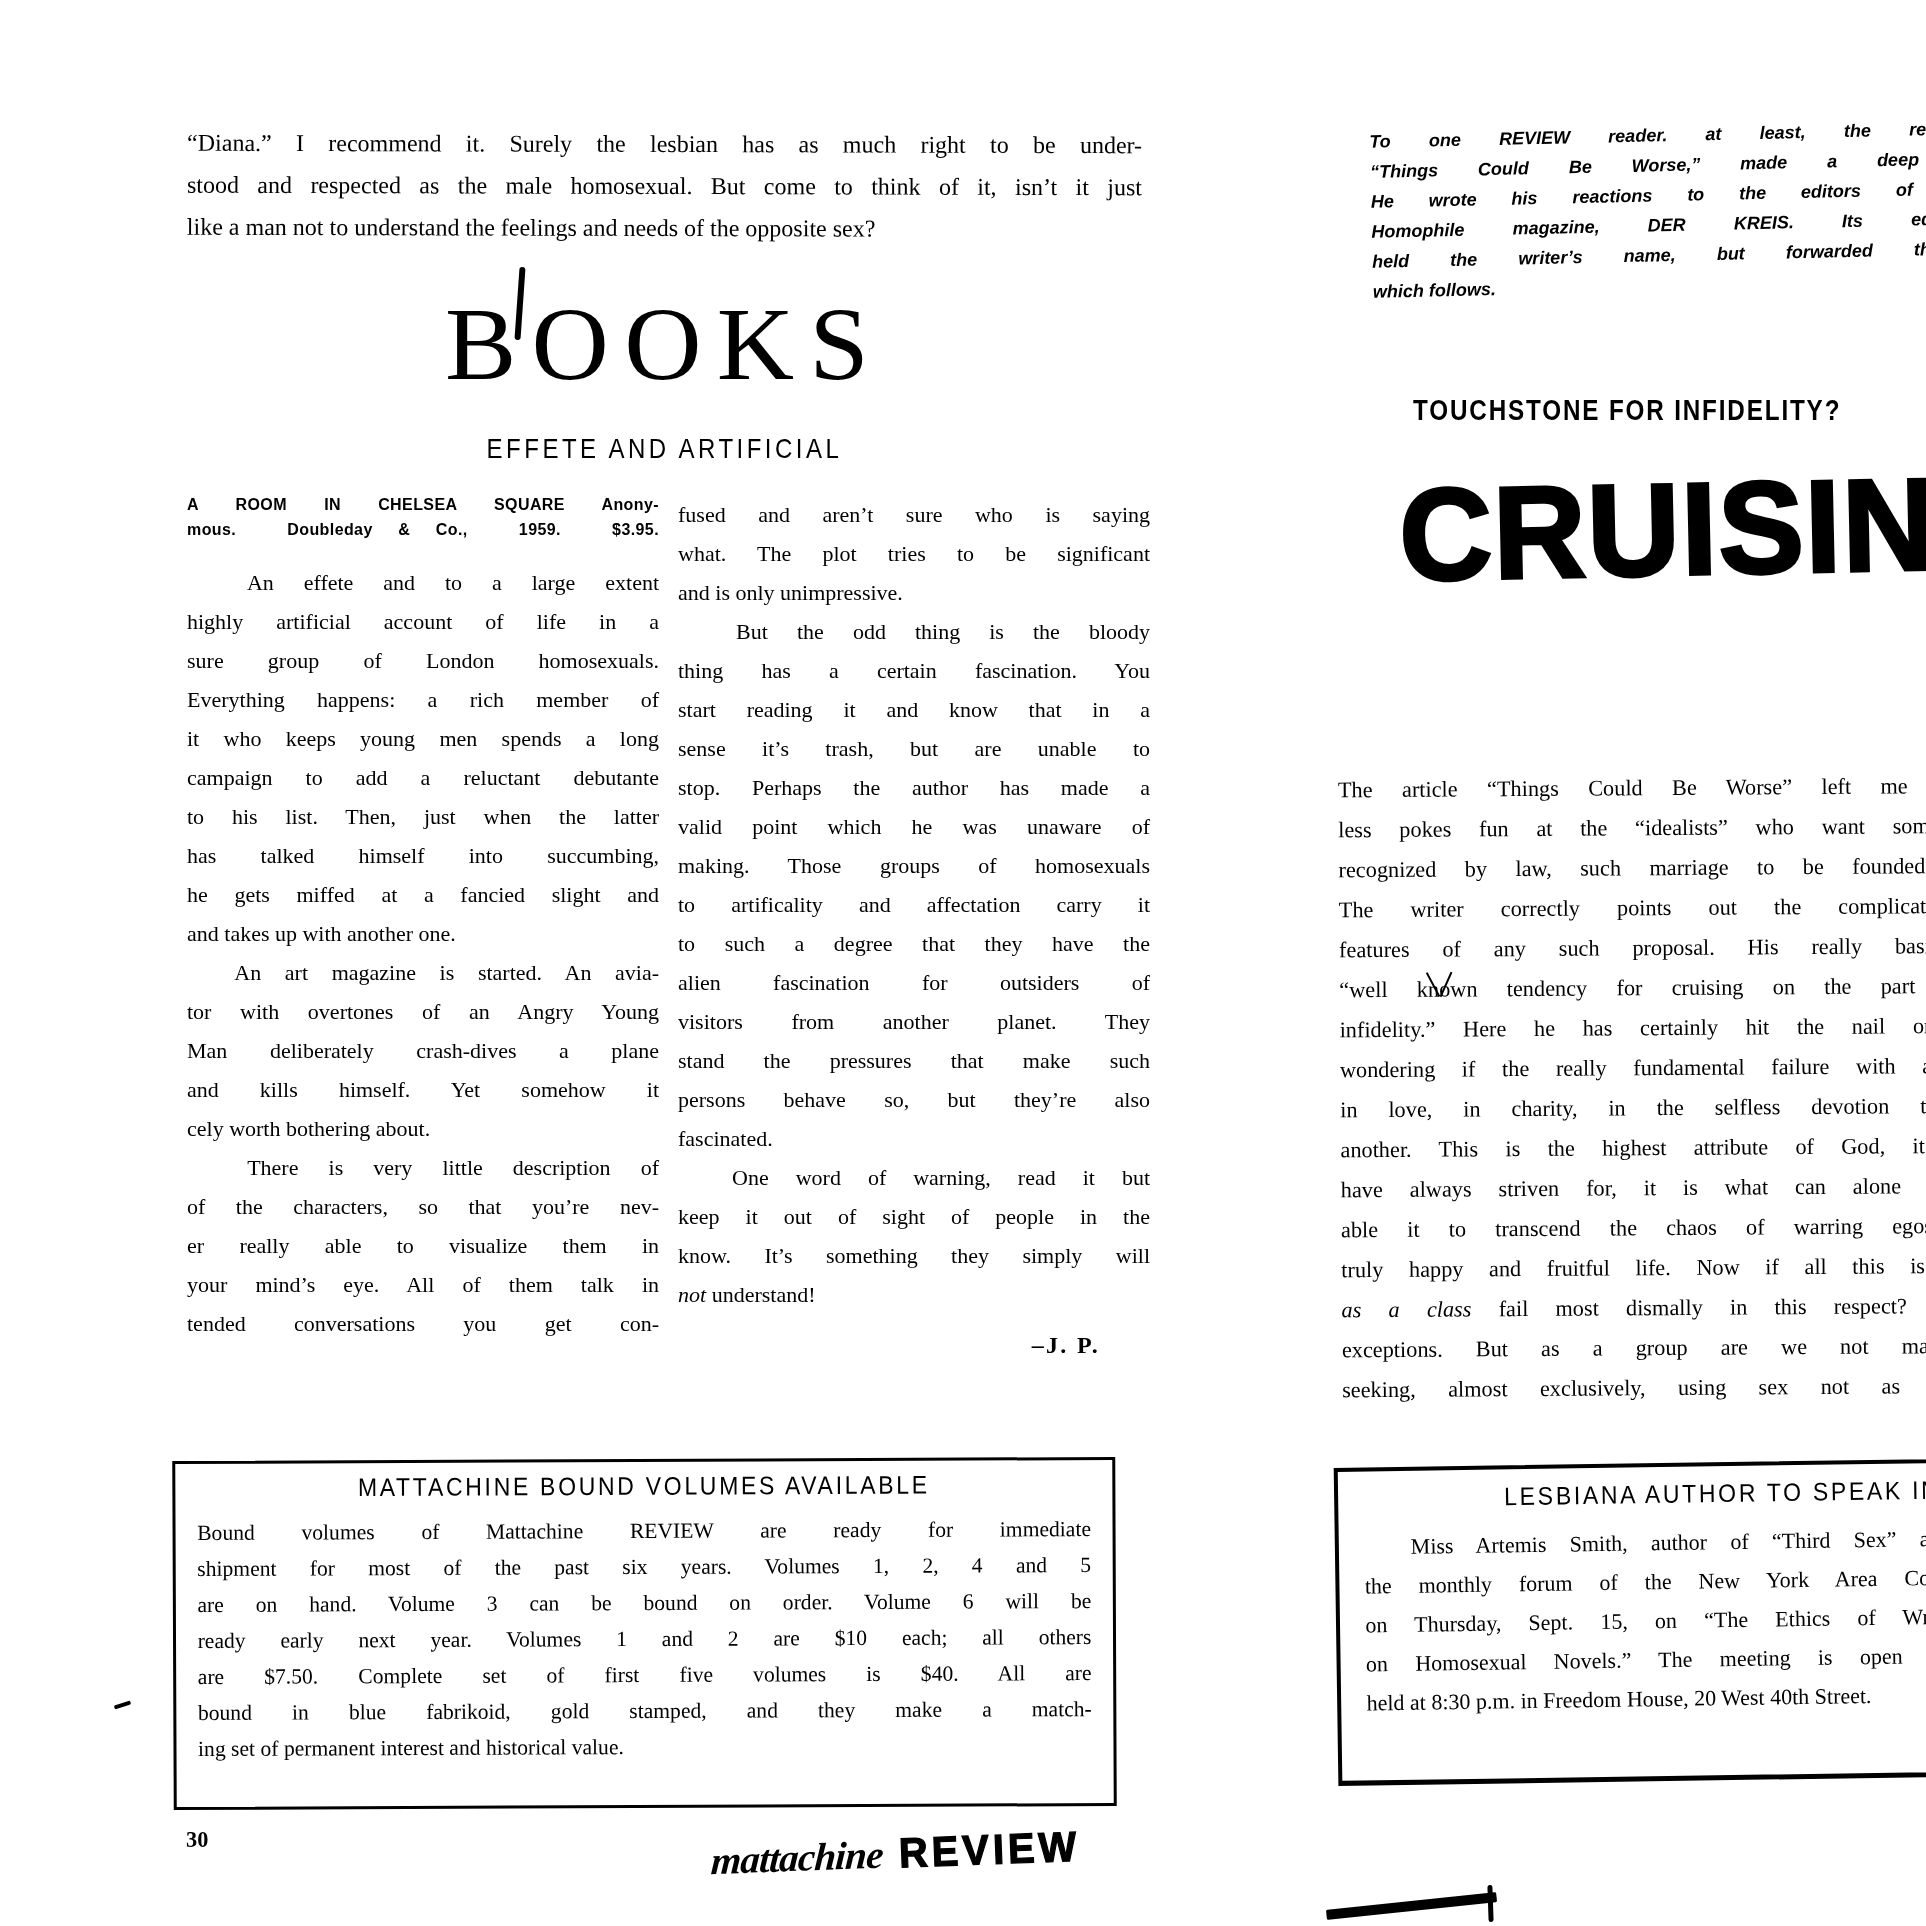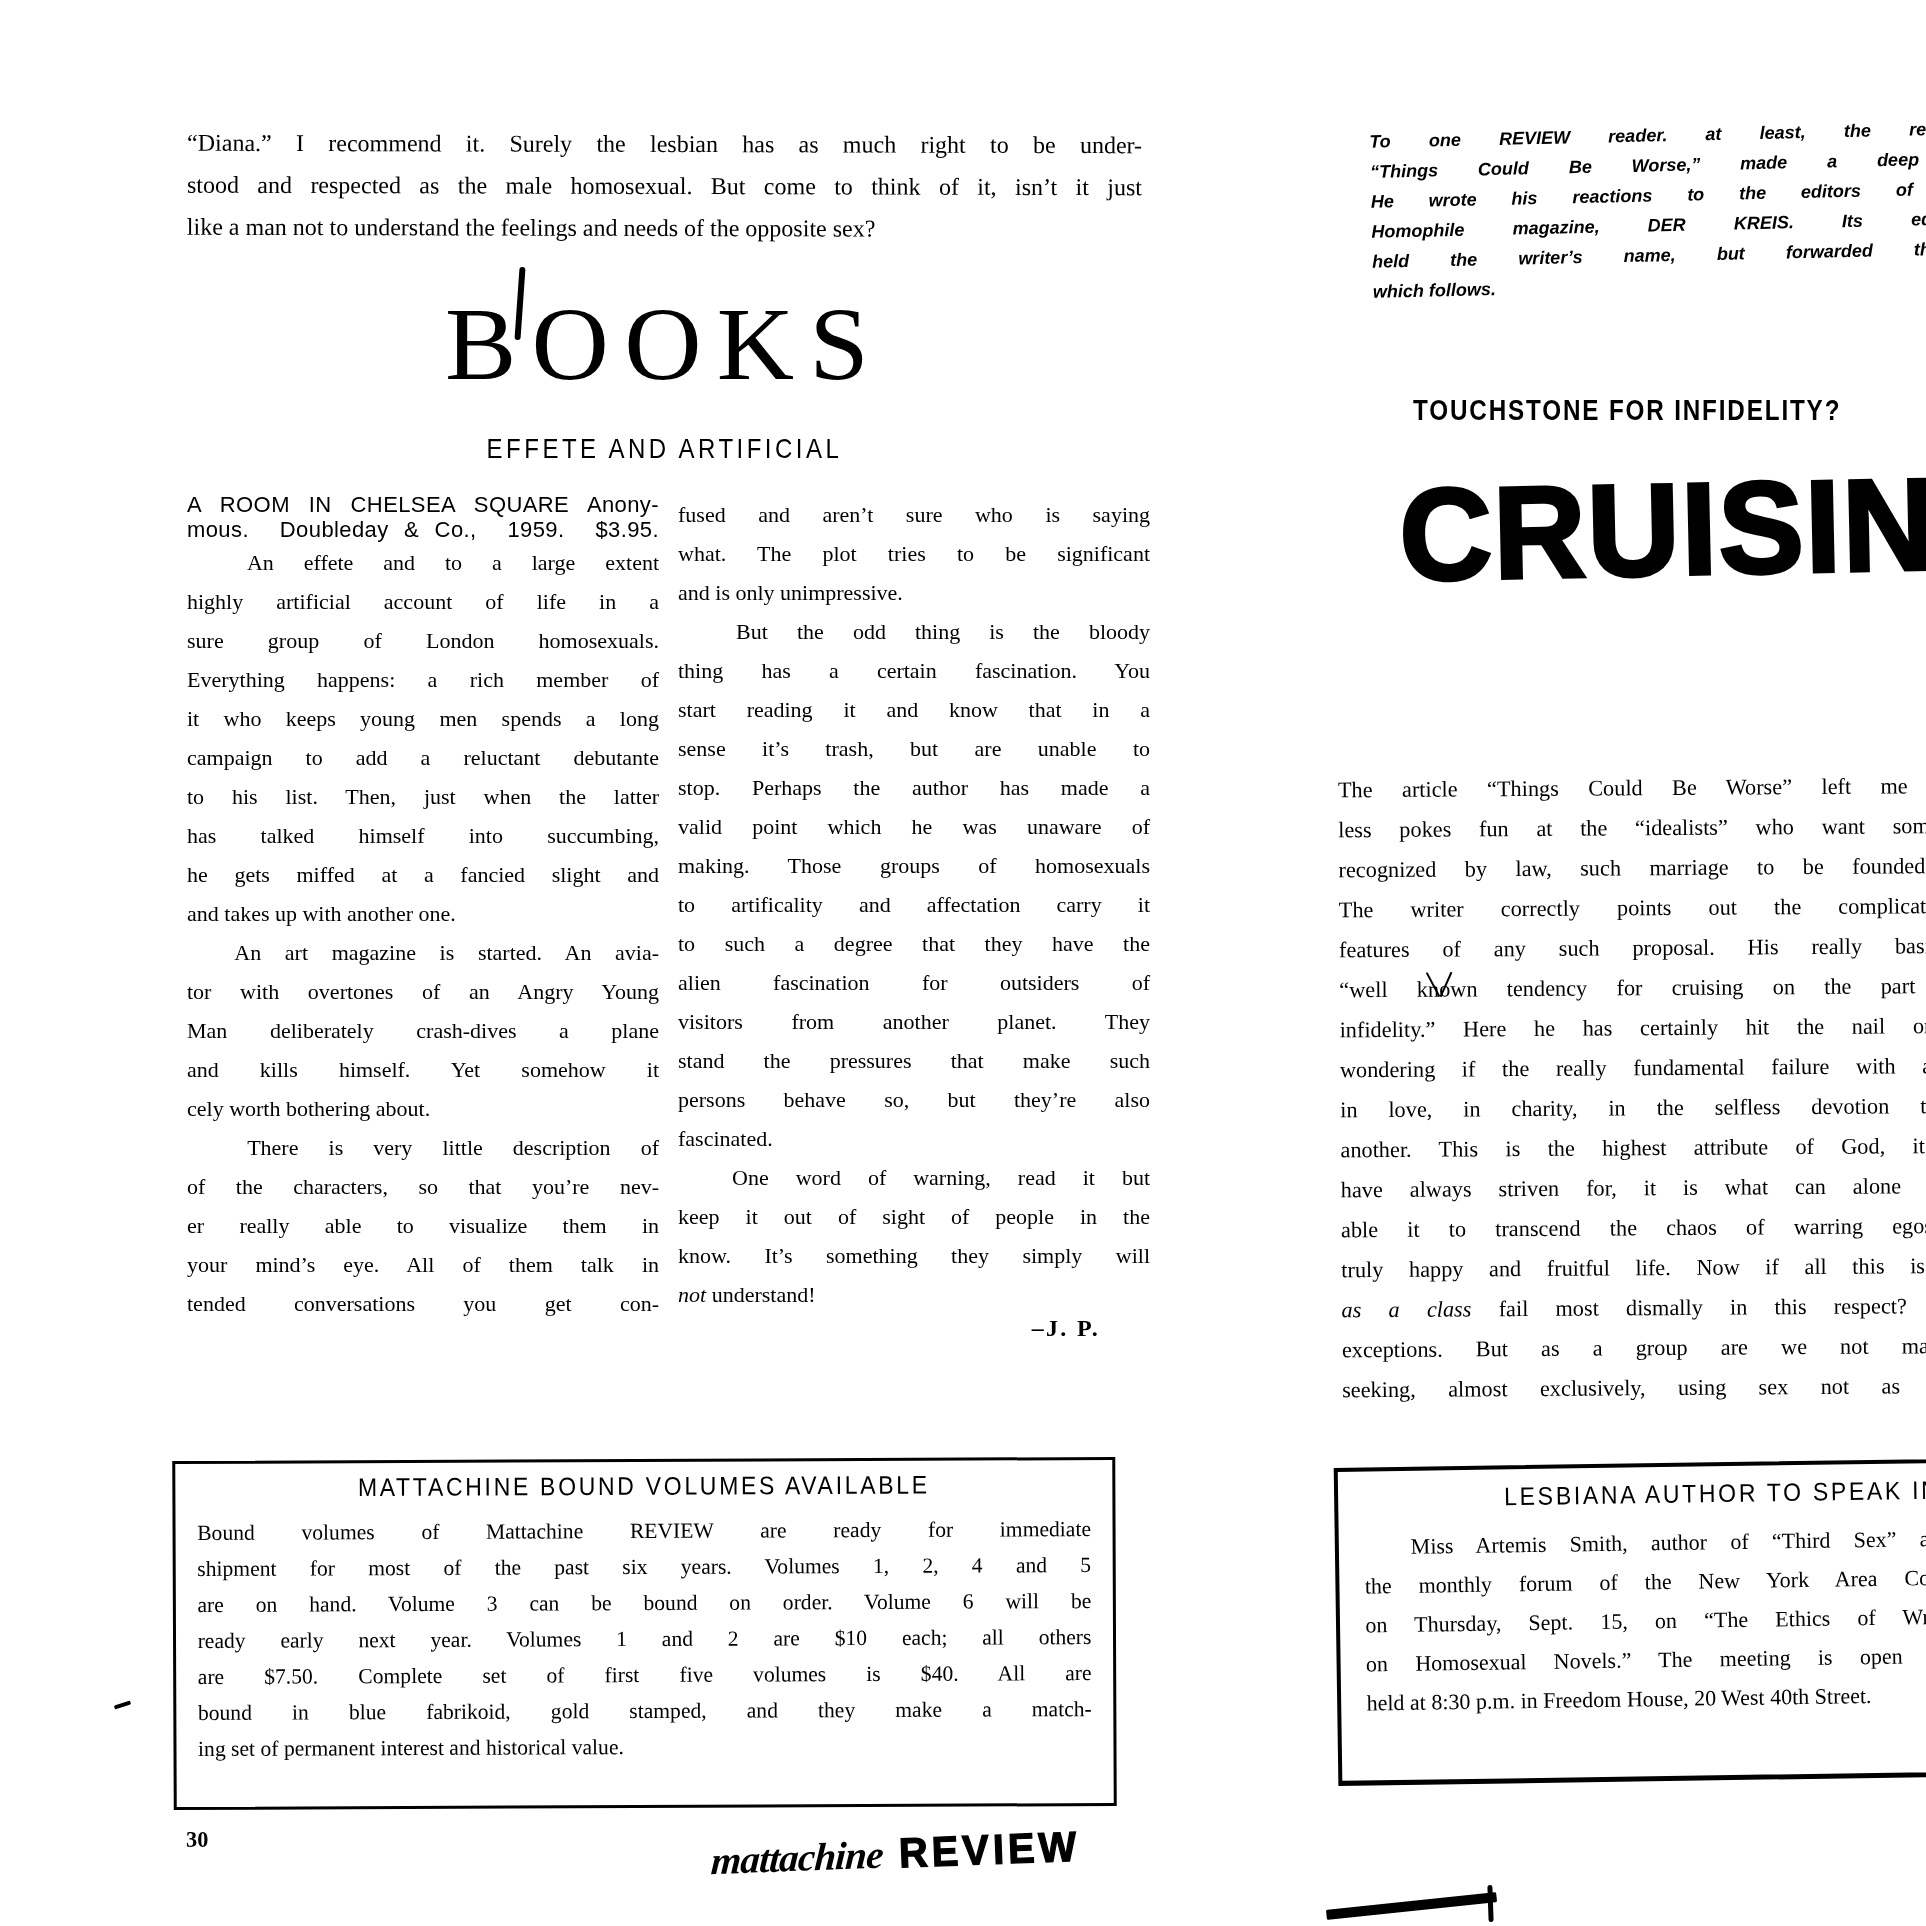--- a/index.html
+++ b/index.html
@@ -10,23 +10,23 @@
   .line{white-space:pre-wrap;text-align:justify;text-align-last:justify;}
   .line.end{text-align-last:left;}
   .line span.it{font-style:italic;}
 
   
   .lp-intro{left:187px;top:123px;width:955px;font-size:24px;line-height:42px;transform:rotate(0.15deg);}
   .books-title{left:187px;top:286px;width:955px;text-align:center;font-size:103px;letter-spacing:14.6px;line-height:116px;transform:scaleX(1.04);}
   .effete{left:187px;top:435px;width:955px;text-align:center;font-size:24px;letter-spacing:3.5px;transform:scaleY(1.12);}
   .col1{left:187px;top:492px;width:472px;}
   .col2{left:678px;top:495px;width:472px;}
-  .caption{font-size:22px;line-height:25px;font-weight:normal;letter-spacing:0.4px;margin-bottom:1px;}
+  .caption{font-size:16px;line-height:25px;font-weight:bold;letter-spacing:0.4px;margin-bottom:21px;}
   .colbody{font-size:22px;line-height:39px;}
-  .sig{margin-top:1px;text-align:right;padding-right:50px;font-size:24px;font-weight:bold;letter-spacing:2.3px;}
+  .sig{margin-top:18px;text-align:right;padding-right:50px;font-size:24px;font-weight:bold;letter-spacing:2.3px;}
   .box1{left:173px;top:1459px;width:943px;height:349px;border:3.9px solid #000;box-sizing:border-box;transform:rotate(-0.25deg);padding:10.8px 21.6px;}
   .box-title{font-size:23px;letter-spacing:2.7px;text-align:center;transform:scaleY(1.1);margin-bottom:13px;}
   .box1-body{font-size:21.6px;line-height:36px;}
   .pn-left{left:186px;top:1827px;font-size:22.3px;font-weight:bold;}
   .footer-logo{left:711px;top:1831px;transform:rotate(-2.2deg);white-space:nowrap;}
   .logo-script{font-size:39px;font-weight:bold;font-style:italic;letter-spacing:-0.8px;transform:skewX(-6deg);display:inline-block;}
   .logo-word{font-size:40px;font-weight:bold;letter-spacing:3.9px;margin-left:14.6px;display:inline-block;transform:scaleY(1.05);-webkit-text-stroke:1.2px #000;}
 
   
   .rp-note{left:1371px;top:119px;width:690px;font-size:18px;line-height:30px;font-weight:bold;font-style:italic;transform:rotate(-1.3deg);}

